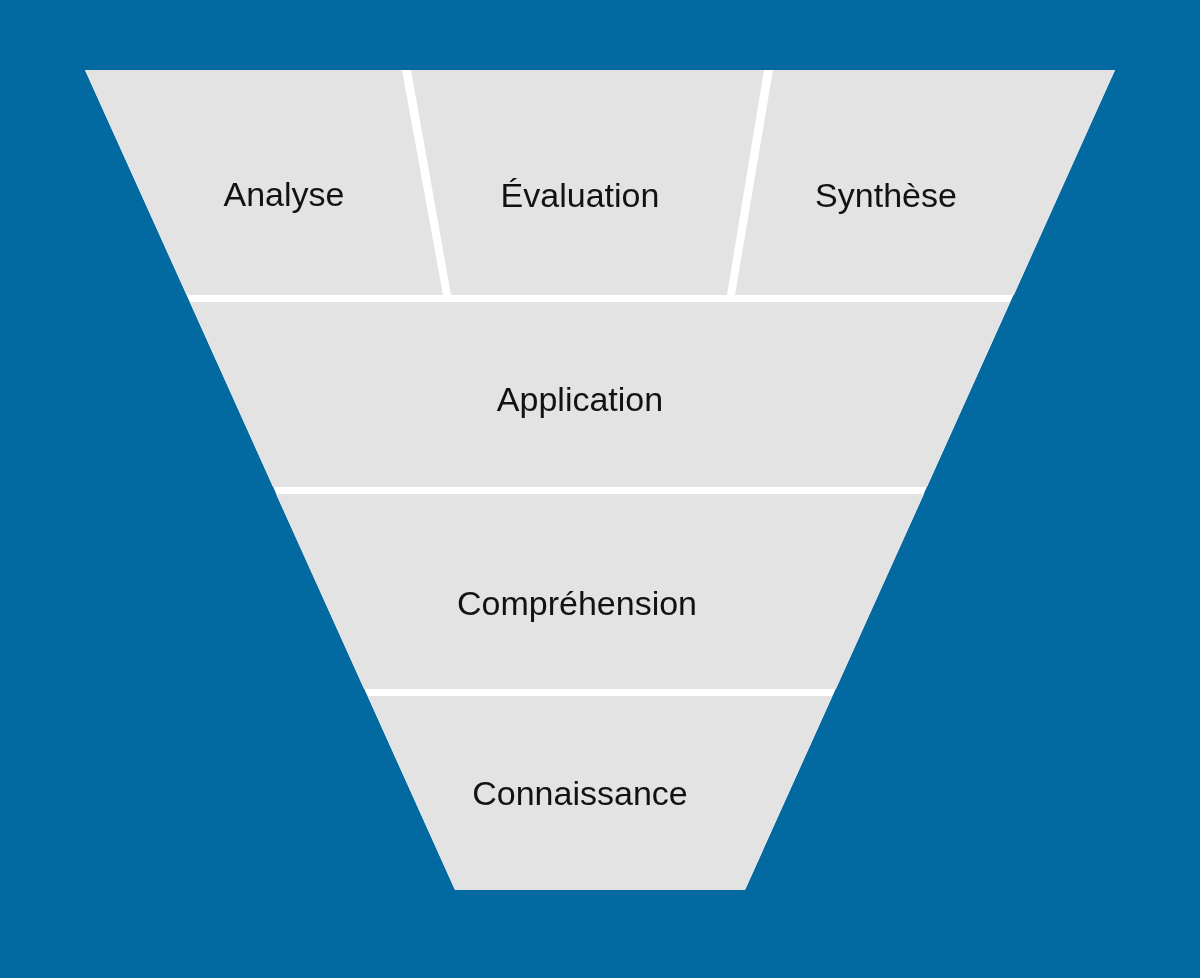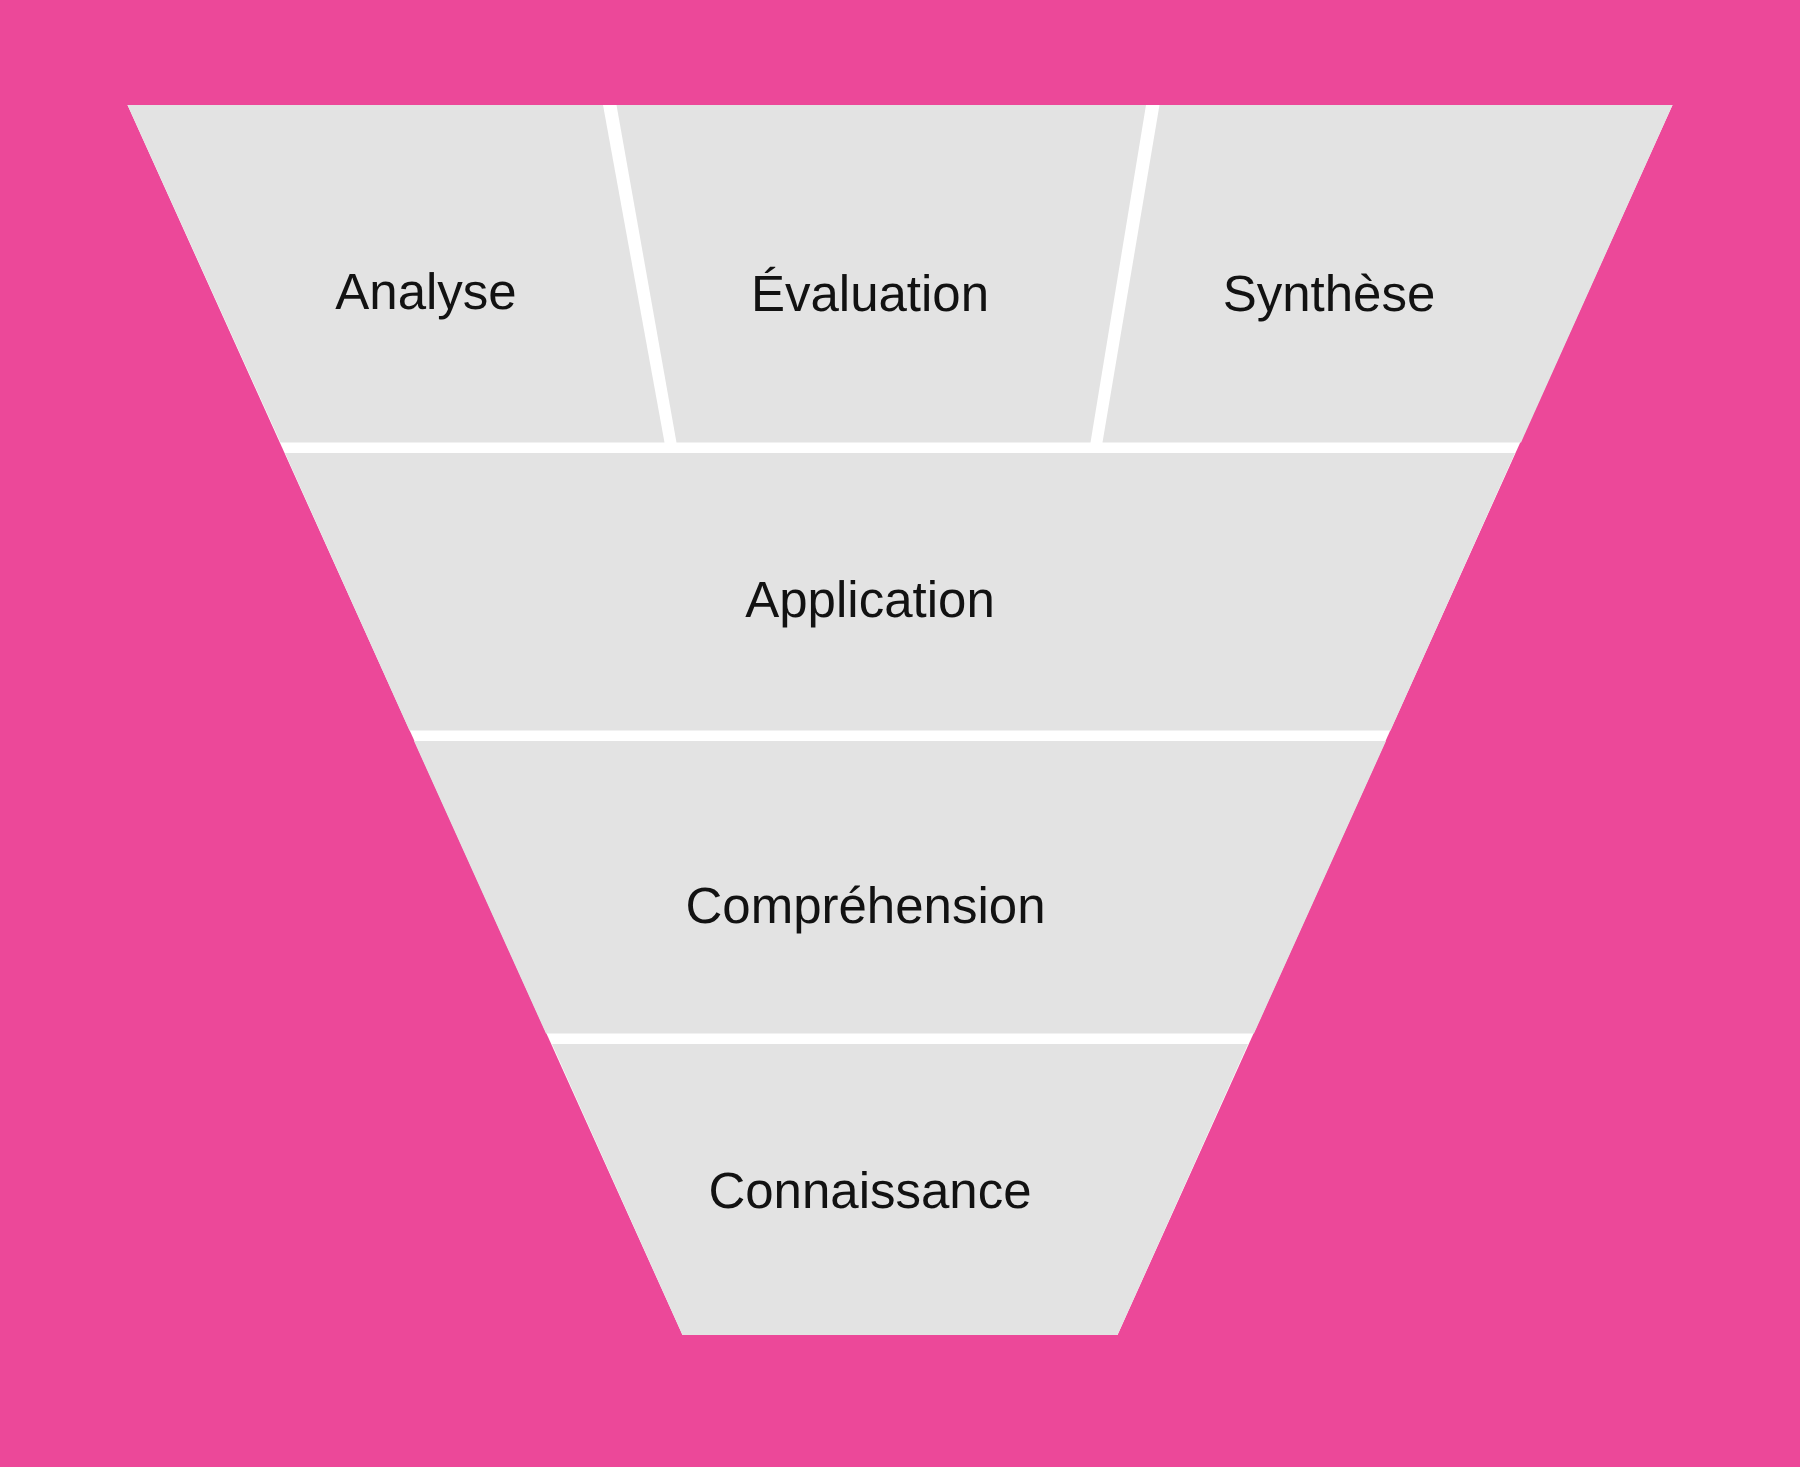--- a/index.html
+++ b/index.html
@@ -4,21 +4,21 @@
 <style>
   html, body {
     margin: 0;
     padding: 0;
     background: #000000;
   }
   .stage {
     position: relative;
     width: 1200px;
     height: 978px;
-    background: #ec4899;
+    background: #0369a1;
     overflow: hidden;
     font-family: "Liberation Sans", sans-serif;
   }
   svg.funnel {
     display: block;
     width: 1200px;
     height: 978px;
   }
   svg.funnel text {
     font-family: "Liberation Sans", sans-serif;

